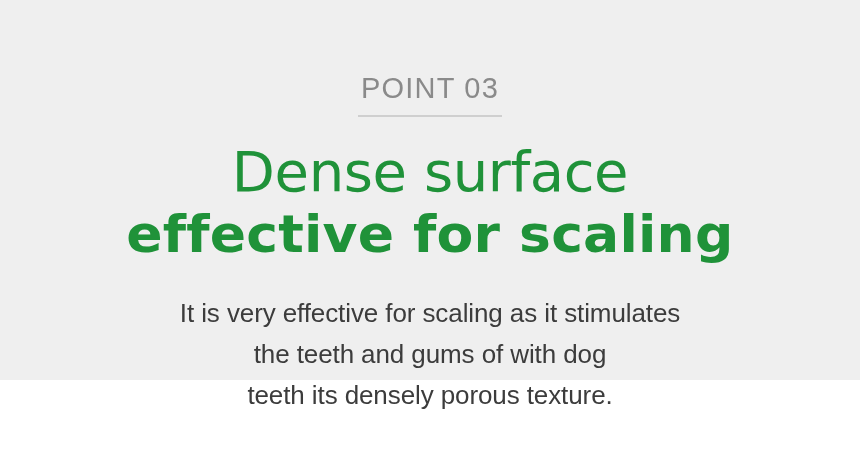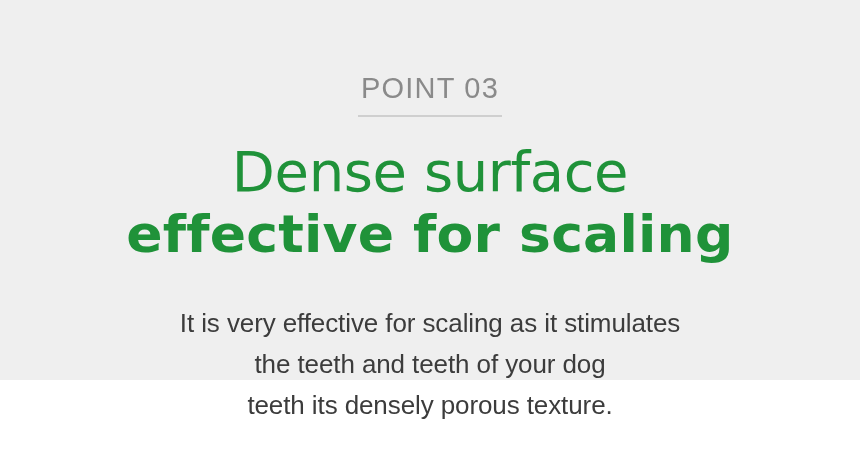--- a/index.html
+++ b/index.html
@@ -75,21 +75,21 @@
     font-size: 52px;
     font-weight: 700;
     letter-spacing: 0.2px;
     white-space: nowrap;
     transform: scaleX(1.03);
     transform-origin: center;
   }
 
   
   .body-copy {
-    margin-top: 42px;
+    margin-top: 32px;
     text-align: center;
     color: #3c3c3c;
     font-family: "Liberation Sans", sans-serif;
     font-size: 26px;
     font-weight: 400;
     line-height: 41px;
     letter-spacing: -0.1px;
   }
 
   .body-line {
@@ -107,17 +107,17 @@
     <div class="eyebrow-rule"></div>
   </div>
 
   <div class="headline">
     <span class="headline-line-1">Dense surface</span>
     <span class="headline-line-2">effective for scaling</span>
   </div>
 
   <div class="body-copy">
     <span class="body-line">It is very effective for scaling as it stimulates</span>
-    <span class="body-line">the teeth and teeth of your dog</span>
+    <span class="body-line">the teeth and gums of with dog</span>
     <span class="body-line">teeth its densely porous texture.</span>
   </div>
 
 </div>
 
 </body></html>

